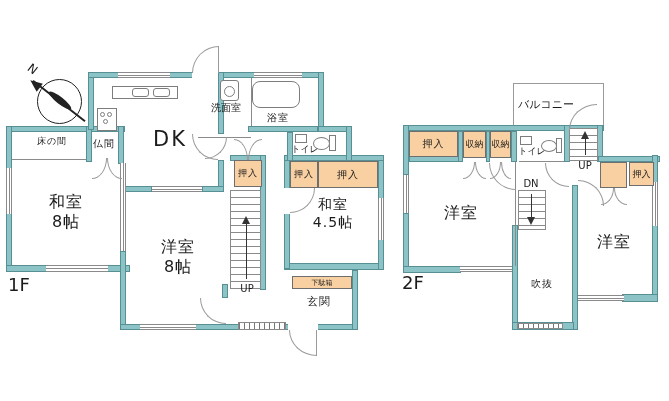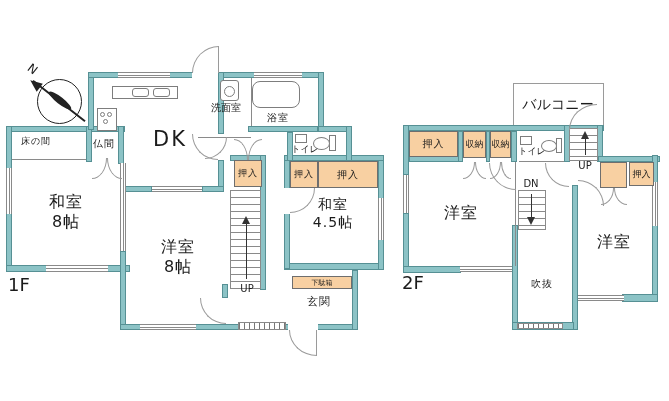--- a/index.html
+++ b/index.html
@@ -112,21 +112,21 @@
   <div class="arc" style="left:248px;top:139px;width:14px;height:21px;border-top:1px solid #9a9a9a;border-left:1px solid #9a9a9a;border-top-left-radius:100%;"></div>
   <div class="arc" style="left:290px;top:188px;width:25px;height:25px;border-right:1px solid #9a9a9a;border-bottom:1px solid #9a9a9a;border-bottom-right-radius:100%;"></div>
   <div class="arc" style="left:200px;top:298px;width:26px;height:26px;border-left:1px solid #9a9a9a;border-bottom:1px solid #9a9a9a;border-bottom-left-radius:100%;"></div>
   <div class="arc" style="left:289px;top:330px;width:28px;height:26px;border-left:1px solid #9a9a9a;border-bottom:1px solid #9a9a9a;border-right:1px solid #9a9a9a;border-bottom-left-radius:100%;"></div>
 
   <div class="closet" style="left:234px;top:160px;width:28px;height:27px;">押入</div>
   <div class="closet" style="left:290px;top:161px;width:28px;height:27px;">押入</div>
   <div class="closet" style="left:318px;top:161px;width:60px;height:27px;font-size:10px;">押入</div>
   <div class="closet" style="left:292px;top:276px;width:60px;height:13px;font-size:7px;letter-spacing:0;">下駄箱</div>
 
-  <div class="lbl" style="left:36px;top:142px;font-size:9px;">床の間</div>
+  <div class="lbl" style="left:52px;top:142px;font-size:9px;">床の間</div>
   <div class="lbl" style="left:104px;top:144px;font-size:10px;">仏間</div>
   <div class="lbl" style="left:66px;top:212px;font-size:16px;">和室
 8帖</div>
   <div class="lbl" style="left:170px;top:139px;font-size:21px;letter-spacing:2px;">DK</div>
   <div class="lbl" style="left:226px;top:108px;font-size:10px;letter-spacing:0;">洗面室</div>
   <div class="lbl" style="left:278px;top:118px;font-size:10px;">浴室</div>
   <div class="lbl" style="left:305px;top:150px;font-size:9px;letter-spacing:0;">トイレ</div>
   <div class="lbl" style="left:178px;top:257px;font-size:16px;">洋室
 8帖</div>
   <div class="lbl" style="left:333px;top:213px;font-size:14px;">和室
@@ -181,21 +181,21 @@
   <div class="arc" style="left:601px;top:188px;width:13px;height:17px;border-right:1px solid #9a9a9a;border-bottom:1px solid #9a9a9a;border-bottom-right-radius:100%;"></div>
   <div class="arc" style="left:614px;top:188px;width:13px;height:17px;border-left:1px solid #9a9a9a;border-bottom:1px solid #9a9a9a;border-bottom-left-radius:100%;"></div>
   <div class="arc" style="left:578px;top:180px;width:26px;height:26px;border-top:1px solid #9a9a9a;border-right:1px solid #9a9a9a;border-top-right-radius:100%;"></div>
 
   <div class="closet" style="left:409px;top:131px;width:49px;height:26px;font-size:10px;">押入</div>
   <div class="closet" style="left:463px;top:131px;width:23px;height:27px;letter-spacing:0;">収納</div>
   <div class="closet" style="left:490px;top:131px;width:21px;height:27px;letter-spacing:0;">収納</div>
   <div class="closet" style="left:600px;top:162px;width:27px;height:26px;"></div>
   <div class="closet" style="left:629px;top:162px;width:25px;height:24px;letter-spacing:0;">押入</div>
 
-  <div class="lbl" style="left:558px;top:105px;font-size:14px;letter-spacing:0;">バルコニー</div>
+  <div class="lbl" style="left:546px;top:105px;font-size:11px;letter-spacing:0;">バルコニー</div>
   <div class="lbl" style="left:532px;top:152px;font-size:9px;letter-spacing:0;">トイレ</div>
   <div class="lbl" style="left:585px;top:166px;font-size:10px;letter-spacing:0;">UP</div>
   <div class="lbl" style="left:531px;top:184px;font-size:10px;letter-spacing:0;">DN</div>
   <div class="lbl" style="left:461px;top:213px;font-size:16px;">洋室</div>
   <div class="lbl" style="left:614px;top:242px;font-size:16px;">洋室</div>
   <div class="lbl" style="left:542px;top:284px;font-size:10px;">吹抜</div>
   <div class="lbl-tl" style="left:402px;top:272px;font-size:18px;">2F</div>
 
 </div>
 

